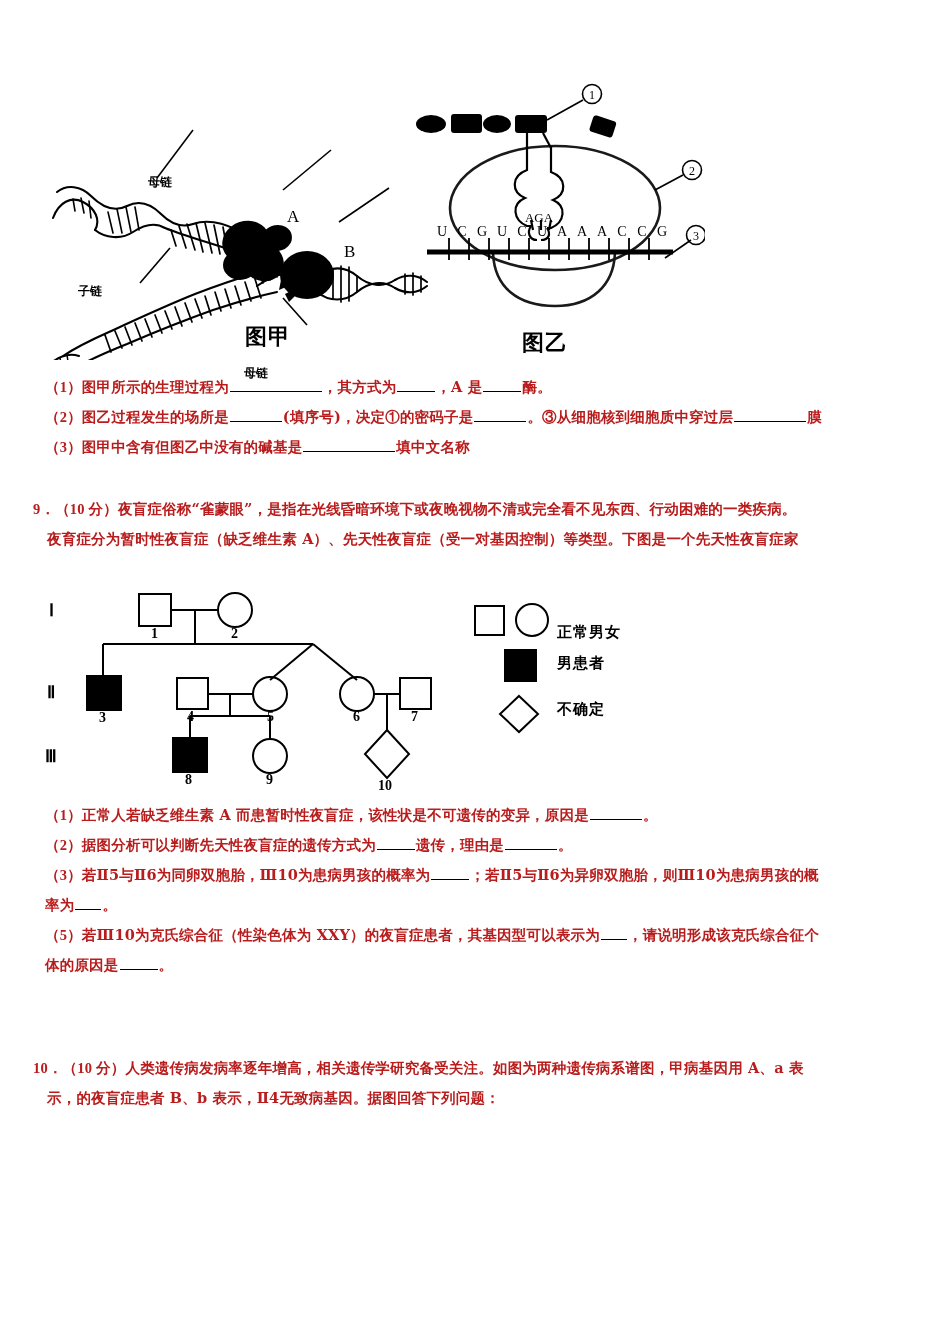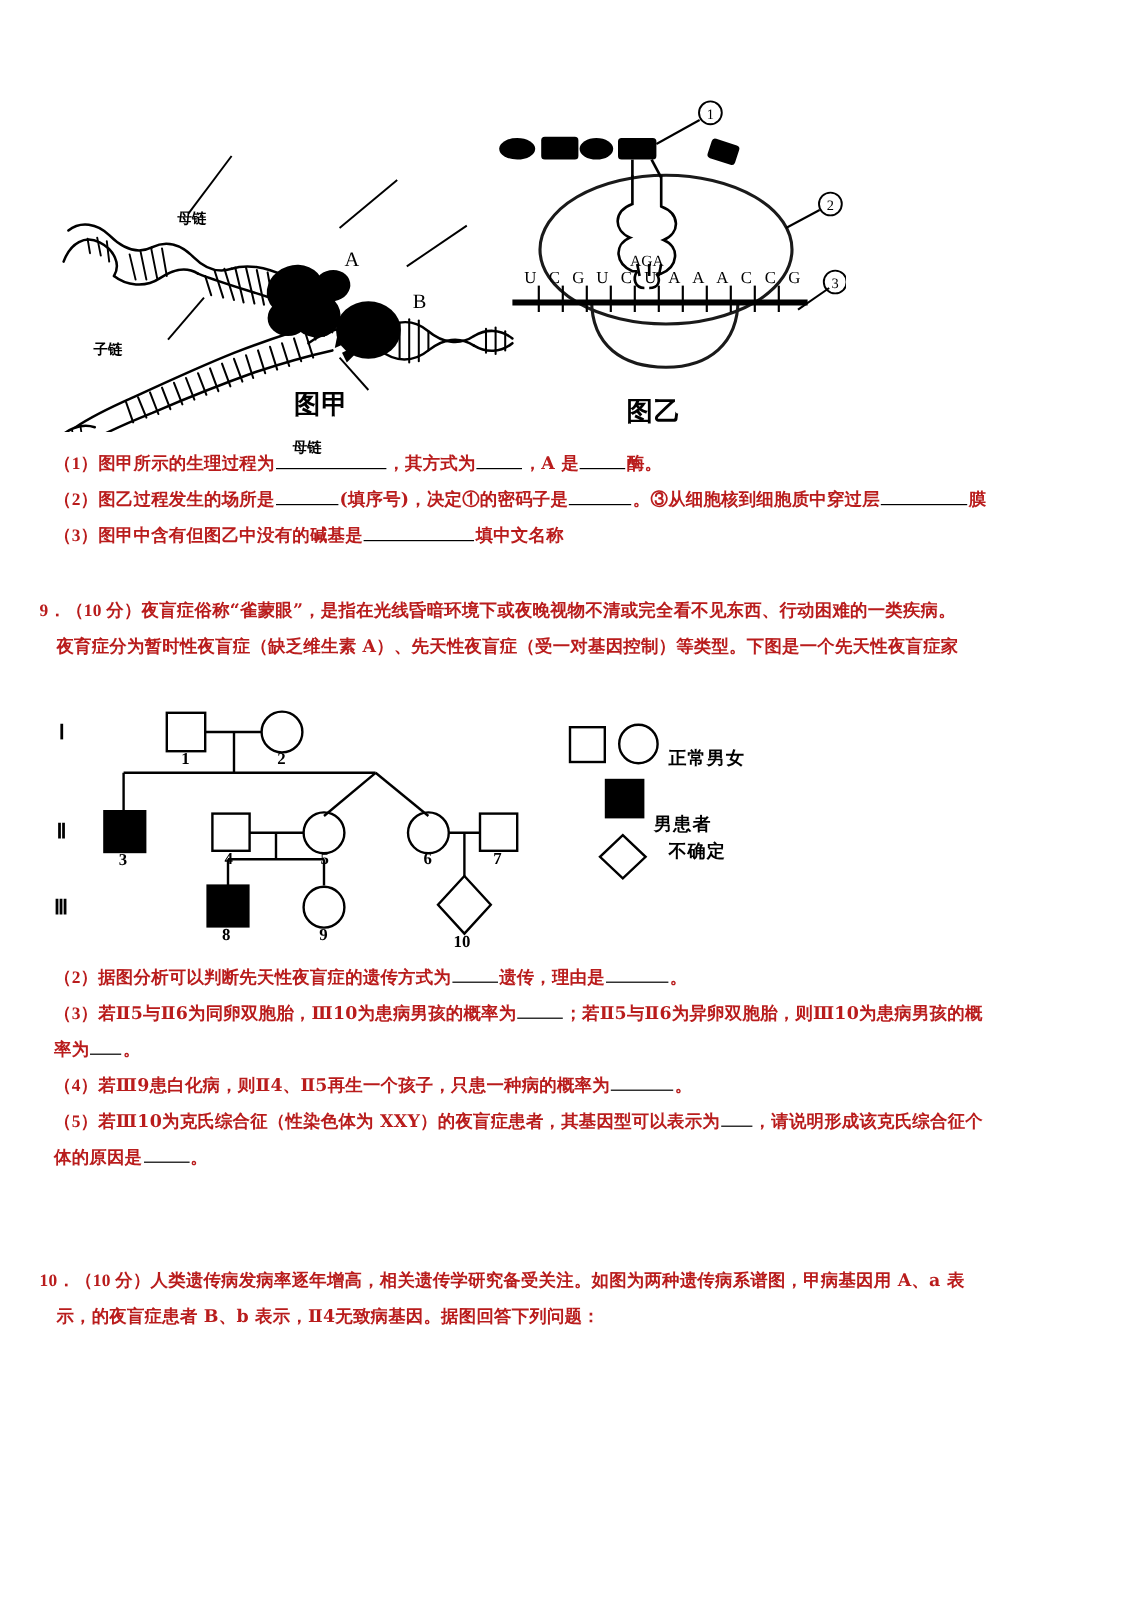--- a/index.html
+++ b/index.html
@@ -388,29 +388,29 @@
     <div class="ped-num" style="left:142px; top:121px;">4</div>
     <div class="ped-num" style="left:222px; top:121px;">5</div>
     <div class="ped-num" style="left:308px; top:121px;">6</div>
     <div class="ped-num" style="left:366px; top:121px;">7</div>
     <div class="ped-num" style="left:140px; top:184px;">8</div>
     <div class="ped-num" style="left:221px; top:184px;">9</div>
     <div class="ped-num" style="left:333px; top:190px;">10</div>
 
     
     <div class="legend-text" style="left:512px; top:22px;margin-top:13px;">正常男女</div>
-    <div class="legend-text" style="left:500px; top:66px;margin-top:24px;">男患者</div>
+    <div class="legend-text" style="left:512px; top:66px;">男患者</div>
     <div class="legend-text" style="left:512px; top:112px;">不确定</div>
   </div>
 
   <div class="qtext q9-answers" id="q9-answers">
+      <div class="qline"><span class="qnum">（1）</span><span>正常人若缺乏维生素 A 而患暂时性夜盲症，该性状是不可遗传的变异，原因是</span><span class="blank b-md"></span><span>。</span></div>
       <div class="qline"><span class="qnum">（2）</span><span>据图分析可以判断先天性夜盲症的遗传方式为</span><span class="blank b-sm"></span><span>遗传，理由是</span><span class="blank b-md"></span><span>。</span></div>
       <div class="qline"><span class="qnum">（3）</span><span>若Ⅱ5与Ⅱ6为同卵双胞胎，Ⅲ10为患病男孩的概率为</span><span class="blank b-sm"></span><span>；若Ⅱ5与Ⅱ6为异卵双胞胎，则Ⅲ10为患病男孩的概</span></div>
       <div class="qline"><span></span><span>率为</span><span class="blank b-xs"></span><span>。</span></div>
-      <div class="qline"><span class="qnum">（4）</span><span>若Ⅲ9患白化病，则Ⅱ4、Ⅱ5再生一个孩子，只患一种病的概率为</span><span class="blank b-md"></span><span>。</span></div>
       <div class="qline"><span class="qnum">（5）</span><span>若Ⅲ10为克氏综合征（性染色体为 XXY）的夜盲症患者，其基因型可以表示为</span><span class="blank b-xs"></span><span>，请说明形成该克氏综合征个</span></div>
       <div class="qline"><span></span><span>体的原因是</span><span class="blank b-sm"></span><span>。</span></div>
     </div>
 
   <div class="qtext q10-stem" id="q10-stem">
       <div class="qline"><span class="qnum">10．</span><span class="qnum">（10 分）</span><span>人类遗传病发病率逐年增高，相关遗传学研究备受关注。如图为两种遗传病系谱图，甲病基因用 A、a 表</span></div>
       <div class="qline"><span class="indent-2"></span><span>示，的夜盲症患者 B、b 表示，Ⅱ4无致病基因。据图回答下列问题：</span></div>
     </div>
 
 </div>

